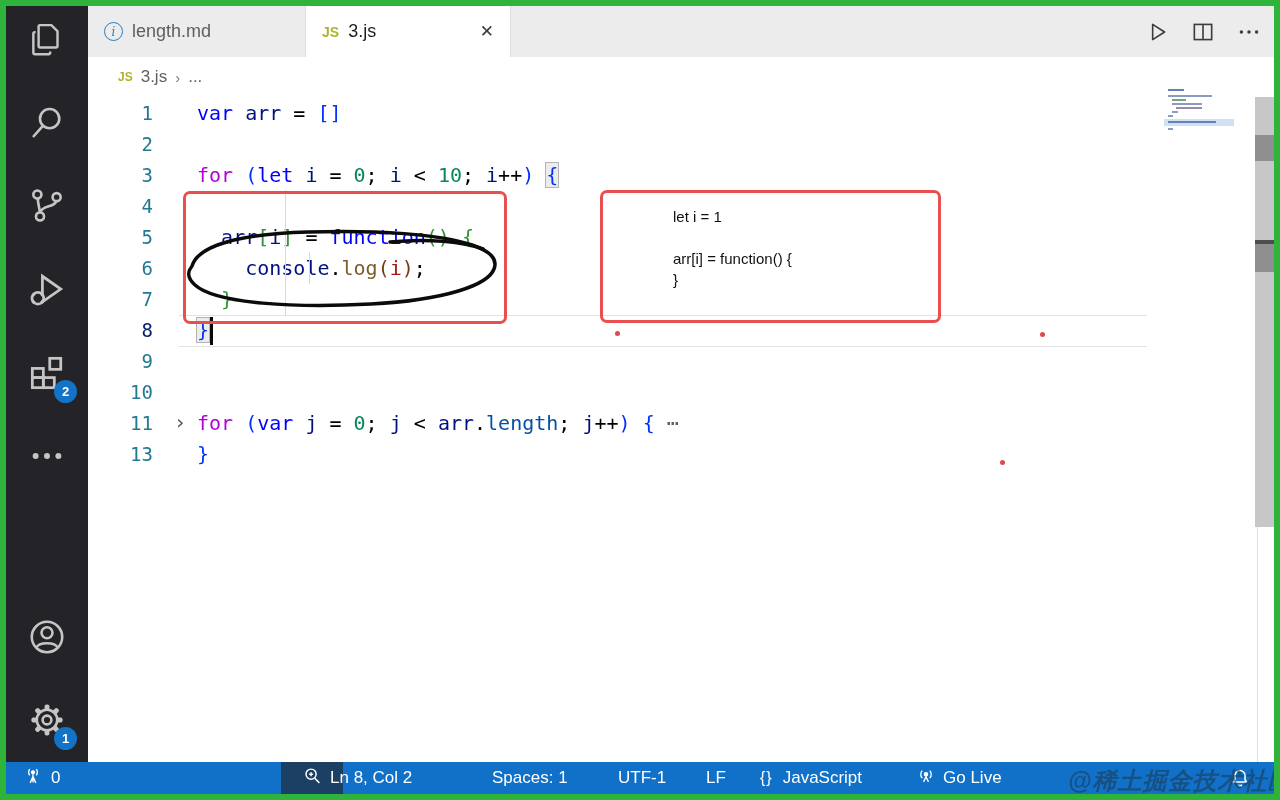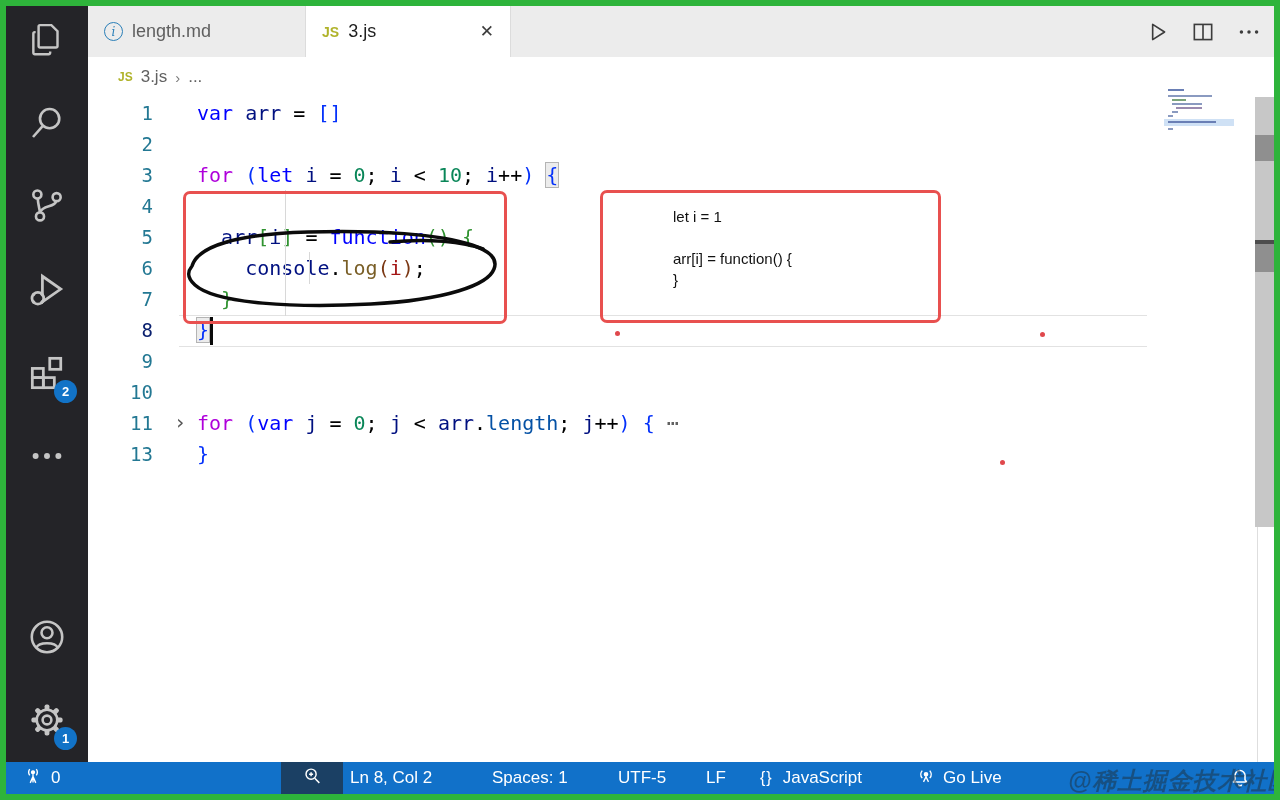--- a/index.html
+++ b/index.html
@@ -56,21 +56,21 @@
   .scroll-thumb1 { position:absolute; left:0; top:38px; width:19px; height:26px; background:#8f8f8f; }
   .scroll-div { position:absolute; left:0; top:143px; width:19px; height:4px; background:#4d4d4d; }
   .scroll-thumb2 { position:absolute; left:0; top:147px; width:19px; height:28px; background:#8f8f8f; }
   .scroll-line { position:absolute; left:1251px; top:521px; width:1px; height:235px; background:#dedede; }
 
   
   .status-bar { position:absolute; left:0; top:756px; width:1268px; height:32px; background:#1171c9; color:#fff; font-size:17px; z-index:6; }
   .sb-item { position:absolute; top:0; height:32px; display:flex; align-items:center; gap:7px; cursor:pointer; }
   .sb-remote { left:16px; }
   .sb-zoombox { left:275px; width:62px; background:#1b4064; justify-content:center; }
-  .sb-lncol { left:344px; }
+  .sb-lncol { left:324px; }
   .sb-spaces { left:486px; }
   .sb-enc { left:612px; }
   .sb-eol { left:700px;text-align:center; }
   .sb-lang { left:754px; gap:10px; }
   .sb-braces { font-size:16px; letter-spacing:1px; }
   .sb-golive { left:910px; }
   .sb-lint { left:1052px; color:#efe43c; font-weight:bold; }
   .sb-bell { left:1222px; }
   .watermark { position:absolute; left:1062px; top:3px; font-size:24px; font-weight:bold; color:rgba(30,48,60,0.5); letter-spacing:1px; pointer-events:none; z-index:7; white-space:nowrap;font-style:italic; }
 </style>
@@ -306,21 +306,21 @@
       </div>
       <div class="sb-item sb-zoombox">
         <span><svg width="22" height="22" viewBox="0 0 24 24" fill="none" stroke="#fff" stroke-width="1.6">
               <circle cx="11" cy="10" r="5.5"></circle>
               <path d="M15 14.5 L20 19.5"></path>
               <path d="M11 7.8 v4.4 M8.8 10 h4.4"></path>
             </svg></span>
       </div>
       <div class="sb-item sb-lncol">Ln 8, Col 2</div>
       <div class="sb-item sb-spaces">Spaces: 1</div>
-      <div class="sb-item sb-enc">UTF-5</div>
+      <div class="sb-item sb-enc">UTF-1</div>
       <div class="sb-item sb-eol">LF</div>
       <div class="sb-item sb-lang">
         <span class="sb-braces">{}</span>
         <span>JavaScript</span>
       </div>
       <div class="sb-item sb-golive">
         <span><svg width="20" height="20" viewBox="0 0 24 24" fill="none" stroke="#fff" stroke-width="1.6">
               <circle cx="12" cy="10" r="2" fill="#fff"></circle>
               <path d="M7.5 5.5 a7 7 0 0 0 0 9 M16.5 5.5 a7 7 0 0 1 0 9"></path>
               <path d="M9 19 L12 13 L15 19"></path>

